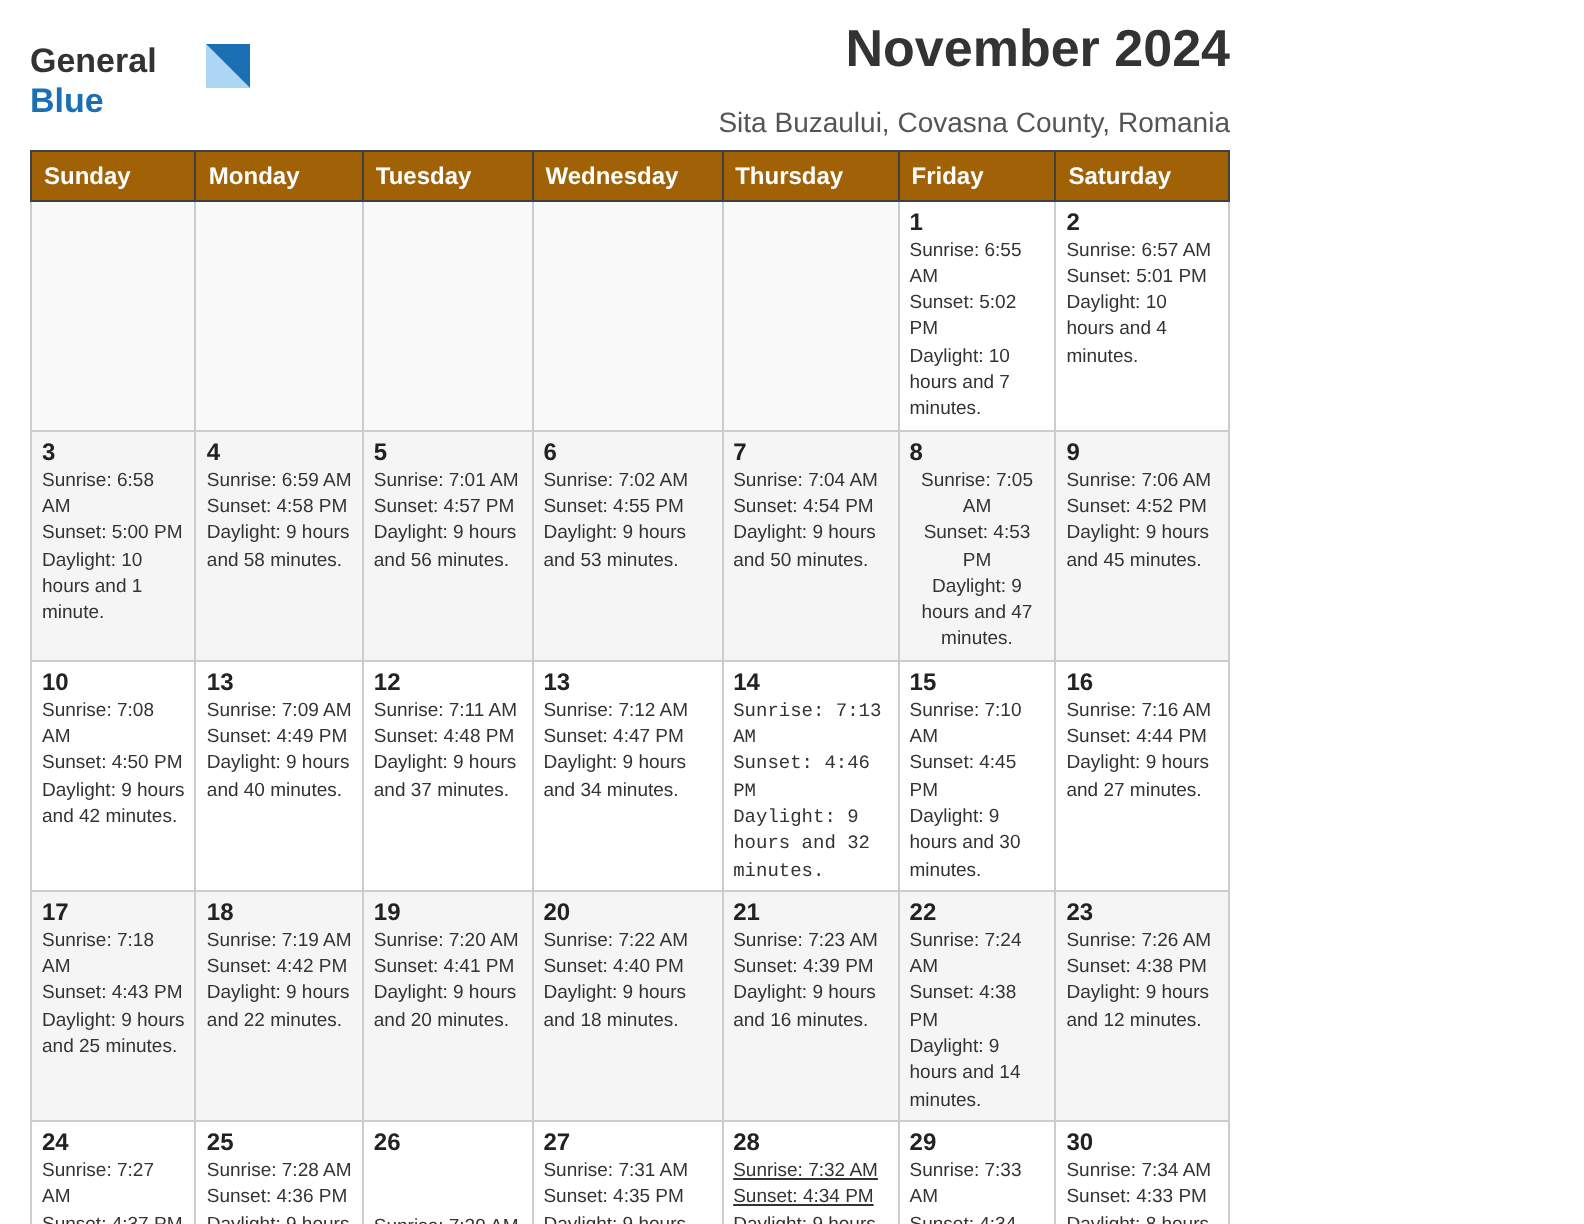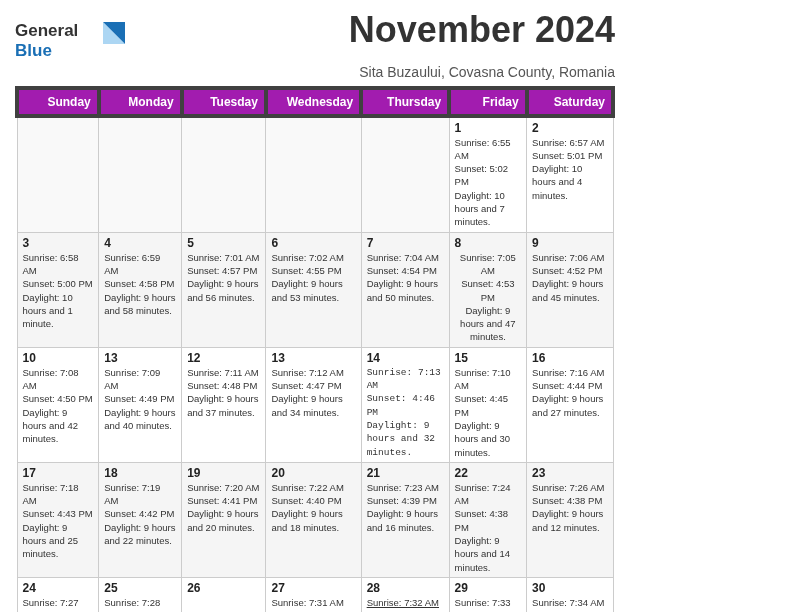--- a/index.html
+++ b/index.html
@@ -22,43 +22,43 @@
     }
     .logo {
       display: flex;
       align-items: center;
       margin-top: 4px;
     }
     .title-area {
       text-align: right;
     }
     .month-title {
-      font-size: 36px;
+      font-size: 26px;
       font-weight: bold;
       color: #333;
       line-height: 1.1;
     }
     .location {
       font-size: 14px;
       color: #555;
       margin-top: 14px;
     }
     .calendar {
       width: 100%;
       border-collapse: collapse;
       font-size: 10.5px;
     }
     .calendar th {
-      background-color: #a21caf;
+      background-color: #a16207;
       color: #fff;
-      text-align: right;
+      text-align: left;
       padding: 5px 6px;
       font-size: 12px;
       font-weight: bold;
-      border: 4px solid #404040;
+      border: 1px solid #404040;
     }
     .calendar td {
       border: 1px solid #ccc;
       vertical-align: top;
       padding: 3px 5px;
       width: 113px;
       height: 80px;
       background: #fff;
     }
     .calendar td.empty {

